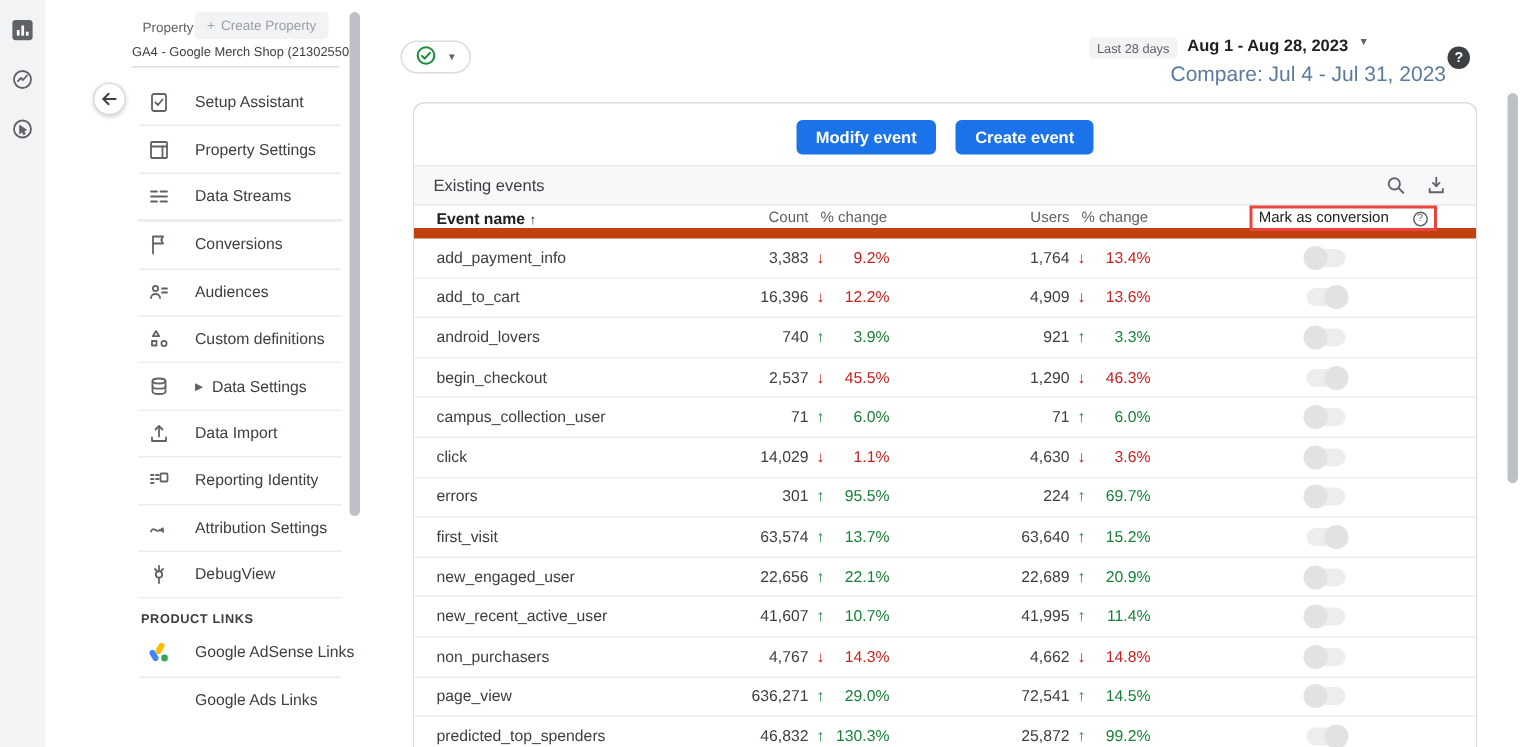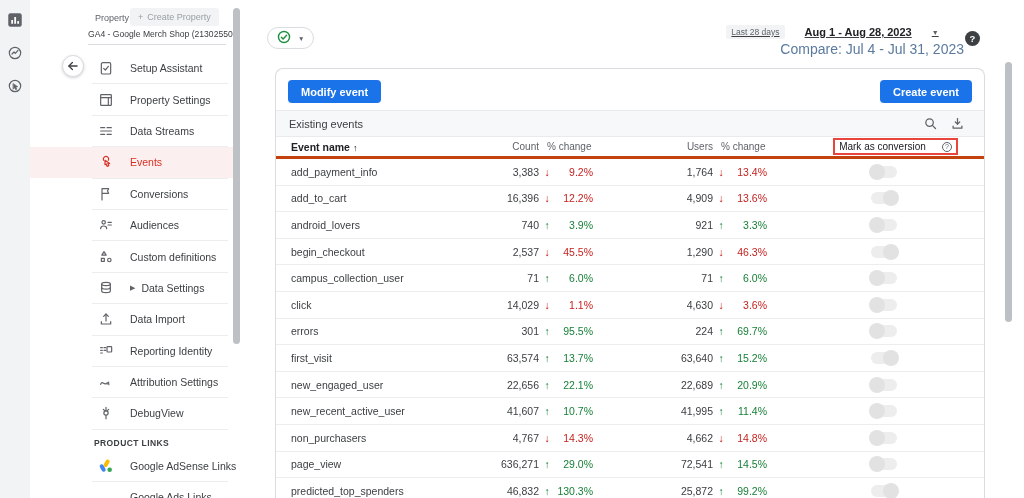--- a/index.html
+++ b/index.html
@@ -37,41 +37,41 @@
   .sb{position:absolute;width:7px;border-radius:4px;background:#bdc1c6;cursor:pointer;}
   #sb-sidebar{left:233px;top:8px;height:336px;}
   #sb-main{left:1005px;top:62px;height:260px;}
 
   
   .main{position:absolute;left:245px;top:0;width:779px;height:498px;background:#fff;}
   .status-pill{position:absolute;left:22px;top:27px;height:22px;border-radius:12px;border:1px solid #dadce0;
         background:#fff;display:flex;align-items:center;gap:7px;padding:0 9px;cursor:pointer;}
   .status-pill .caret{font-size:6.5px;color:#5f6368;}
   .date-block{position:absolute;right:60px;top:25px;}
-  .date-row{display:flex;align-items:center;gap:20px;text-decoration:underline;}
+  .date-row{display:flex;gap:7px;}
   .date-badge{background:#f1f3f4;border-radius:2px;font-size:8.5px;color:#5f6368;padding:2px 5px;}
   .date-range{font-size:11px;font-weight:bold;color:#202124;cursor:pointer;}
   .date-row .caret{font-size:7px;color:#5f6368;cursor:pointer;}
   .compare{font-size:14px;color:#5a7a9f;padding-left:54px;margin-top:2px;}
   .help-btn{position:absolute;right:44px;top:31px;width:15px;height:15px;border-radius:50%;background:#3c4043;
         color:#fff;font-size:9.5px;font-weight:bold;display:flex;align-items:center;justify-content:center;
         border:none;cursor:pointer;}
 
   
   .card{position:absolute;left:30px;top:68px;width:710px;height:430px;border:1px solid #dadce0;
         border-bottom:none;border-radius:8px 8px 0 0;background:#fff;overflow:hidden;}
-  .actions{display:flex;justify-content:space-between;gap:13px;padding:11px 12px 7px;}
+  .actions{display:flex;justify-content:center;gap:13px;padding:11px 12px 7px;}
   .btn-primary{background:#1a73e8;color:#fff;border:none;border-radius:4px;height:23px;padding:0 13px;
         font-size:11px;font-weight:bold;cursor:pointer;}
   .titlebar{display:flex;align-items:center;height:27px;background:#f7f8f9;border-top:1px solid #e8eaed;
         border-bottom:1px solid #e8eaed;padding:0 13px;}
   .titlebar .title{font-size:11px;color:#3c4043;flex:1;}
   .tb-icon{width:27px;height:20px;display:flex;align-items:center;justify-content:center;cursor:pointer;}
   .grid8{display:grid;grid-template-columns:215px 48px 16px 38px 120px 16px 38px 1fr;align-items:center;}
-  .thead{height:22px;border-bottom:3px solid #c2410c;font-size:10px;color:#5f6368;}
+  .thead{height:22px;border-bottom:7px solid #c2410c;font-size:10px;color:#5f6368;}
   .thead .c-name{padding-left:15px;font-weight:bold;color:#202124;font-size:10.5px;cursor:pointer;}
   .sort-arrow{font-size:9px;color:#202124;margin-left:3px;}
   .c-num{text-align:right;}
   .c-change{grid-column:span 2;padding-left:8px;}
   .c-mark{display:flex;justify-content:center;padding-left:40px;}
   .mark-box{border:2px solid #e8453c;padding:1px 4px;display:flex;align-items:center;gap:16px;
         font-size:10px;color:#202124;white-space:nowrap;}
   .q-icon{width:10px;height:10px;border:1px solid #5f6368;border-radius:50%;font-size:7px;color:#5f6368;
         display:flex;align-items:center;justify-content:center;flex:0 0 10px;cursor:pointer;}
   .row{height:26.6px;border-bottom:1px solid #ebedef;font-size:10.5px;color:#3c4043;}
@@ -143,29 +143,20 @@
       <div class="divider"></div>
       <div class="menu-item">
         <span class="micon">
           <svg width="16" height="16" viewBox="0 0 24 24" fill="none" stroke="#5f6368" stroke-width="1.8" stroke-linecap="round" stroke-linejoin="round">
             <path d="M4 7h6M13.5 7H20M4 12h16M4 17h6M13.5 17H20"></path>
           </svg>
         </span>
         <span class="lbl">Data Streams</span>
       </div>
       <div class="divider"></div>
-      <div class="menu-item active">
-        <span class="micon">
-          <svg width="16" height="16" viewBox="0 0 24 24" fill="none" stroke="#d93025" stroke-width="1.8" stroke-linecap="round" stroke-linejoin="round">
-            <path d="M8.5 9.5a4 4 0 1 1 7 0"></path>
-            <path d="M10.5 9.5v6.5l1.8-1 1.3 3.5 2.6-1-1.3-3.4h2.6z"></path>
-          </svg>
-        </span>
-        <span class="lbl">Events</span>
-      </div>
       <div class="divider"></div>
       <div class="menu-item">
         <span class="micon">
           <svg width="16" height="16" viewBox="0 0 24 24" fill="none" stroke="#5f6368" stroke-width="1.8" stroke-linecap="round" stroke-linejoin="round">
             <path d="M6 21V4h10l-1.8 3.5L16 11H6"></path>
           </svg>
         </span>
         <span class="lbl">Conversions</span>
       </div>
       <div class="divider"></div>

